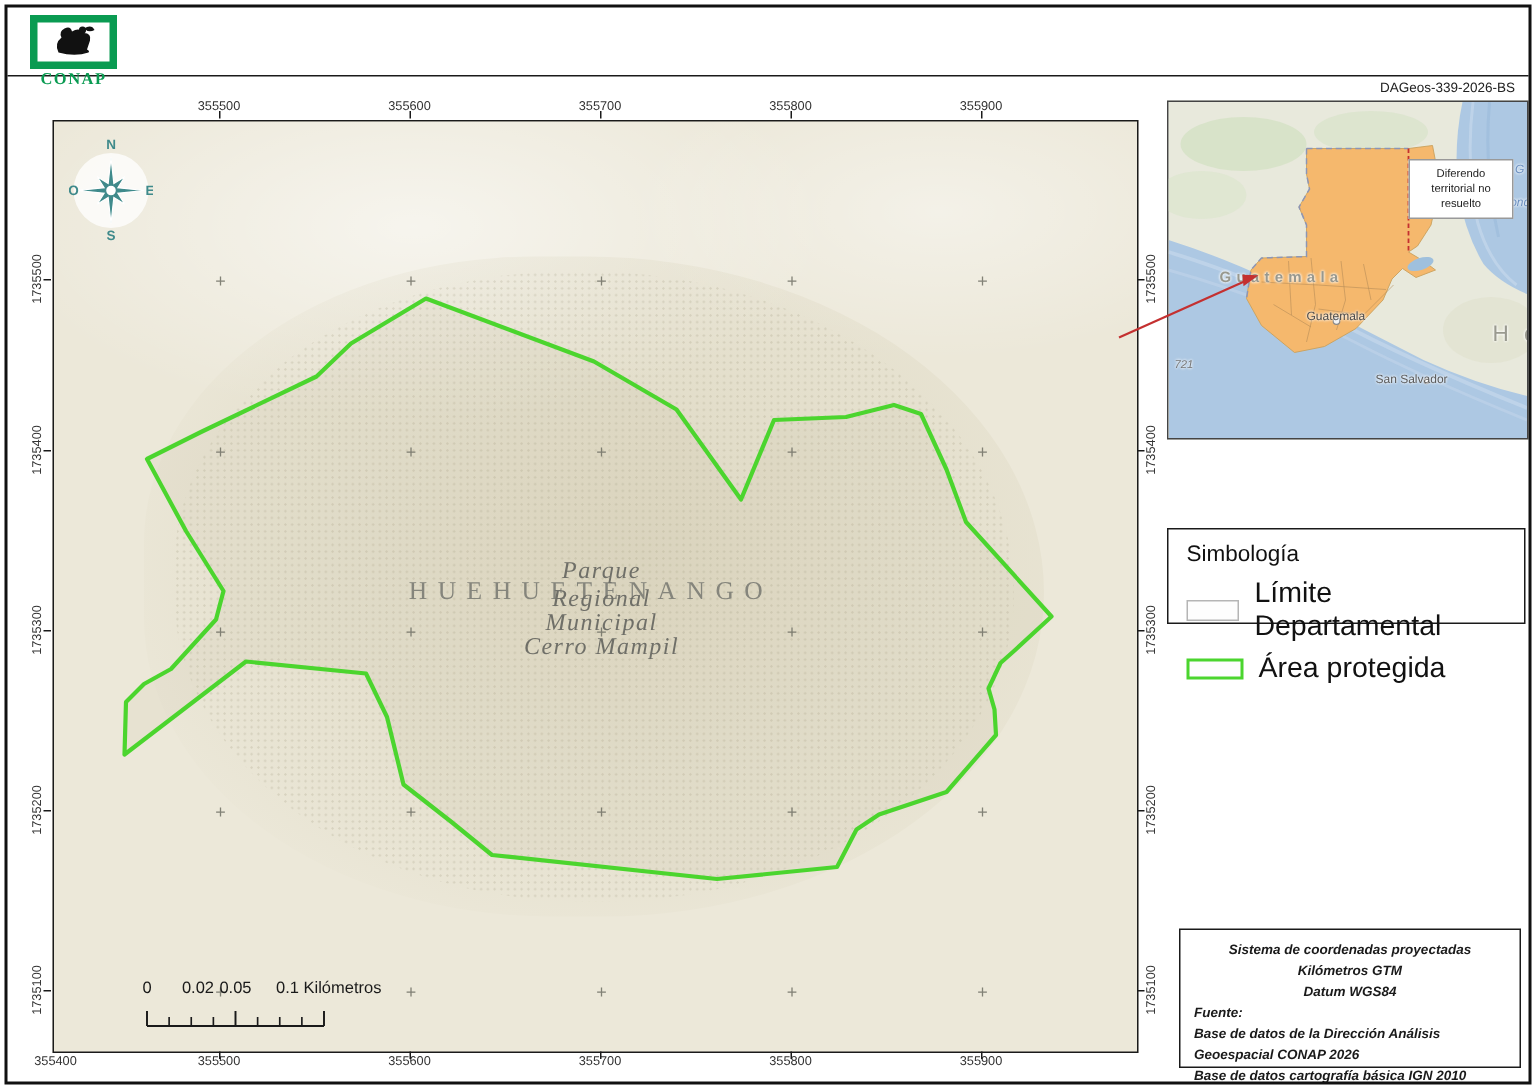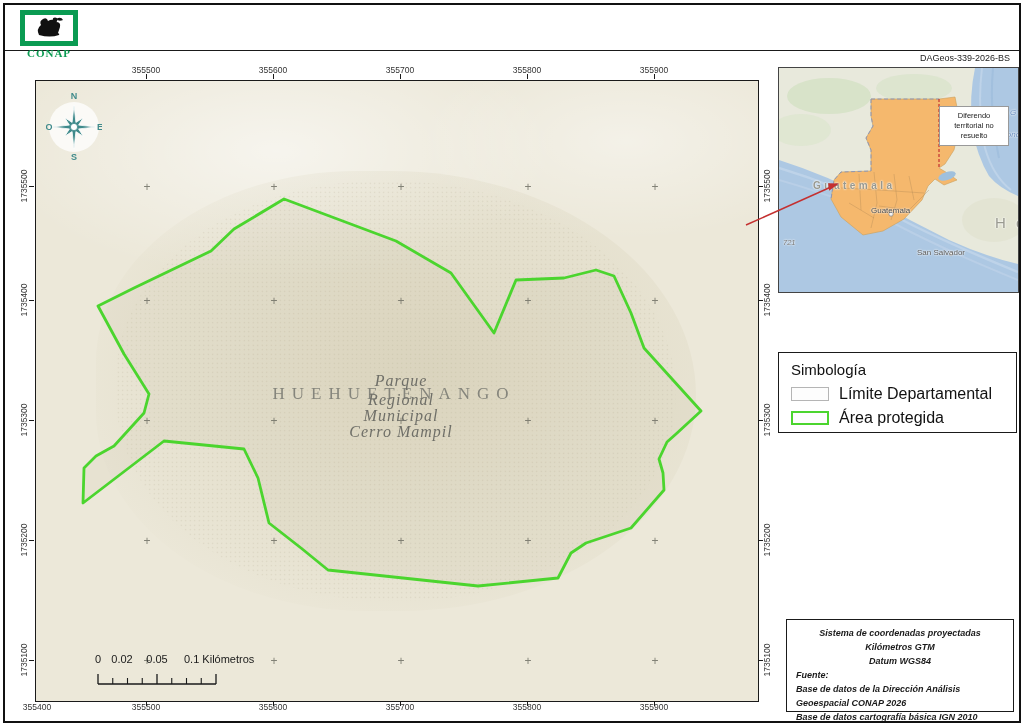--- a/index.html
+++ b/index.html
@@ -40,28 +40,28 @@
   
   .scalebar{position:absolute;left:20px;top:568px;width:250px;height:46px;}
   .sb-label{position:absolute;top:4px;font-size:11px;color:#1a1a1a;transform:translateX(-50%);}
   .sb-end{position:absolute;left:128px;top:4px;font-size:11px;color:#1a1a1a;white-space:nowrap;}
   
   .inset{position:absolute;left:778px;top:67px;width:239px;height:224px;border:1.2px solid #444;
          overflow:hidden;background:#e8e9dc;}
   .inset-label{position:absolute;white-space:nowrap;text-shadow:0 0 2px #fff,0 0 2px #fff;}
   .note-box{position:absolute;left:160px;top:38px;width:64px;background:#fff;border:.8px solid #999;
             padding:4px 2px;text-align:center;font-size:7.5px;color:#222;line-height:1.35;}
-  .legend{position:absolute;left:778px;top:352px;width:239px;height:81px;border:1.6px solid #1a1a1a;background:#fff;
+  .legend{position:absolute;left:778px;top:352px;width:239px;height:64px;border:1.6px solid #1a1a1a;background:#fff;
           padding:8px 12px;box-sizing:border-box;}
   .legend-title{font-size:15px;color:#111;margin-bottom:7px;}
   .legend-row{display:flex;align-items:center;margin-bottom:6px;}
   .swatch{width:38px;height:14px;margin-right:10px;background:#fdfdfd;box-sizing:border-box;}
   .swatch-gray{border:1.2px solid #b5b5b5;}
   .swatch-green{border:2.6px solid #4bd52e;}
-  .legend-label{font-size:16px;color:#111;}
+  .legend-label{font-size:19px;color:#111;}
   .credits{position:absolute;left:786px;top:619px;width:228px;height:93px;border:1.4px solid #1a1a1a;background:#fff;
            box-sizing:border-box;padding:7px 9px;font-size:9px;font-weight:bold;font-style:italic;color:#1a1a1a;line-height:1.55;}
   .credits .c{text-align:center;}
   .overlay{position:absolute;left:0;top:0;pointer-events:none;}
   .compass{position:absolute;left:10px;top:8px;width:56px;height:72px;}
 </style>
 </head>
 <body>
 
 <div id="screen">
@@ -130,21 +130,21 @@
         <circle cx="28" cy="38" r="3.6" fill="#ffffff" stroke="#3f8a8b" stroke-width="0.8"></circle>
         <text x="28" y="10" text-anchor="middle" font-size="9" font-weight="bold" fill="#3f8a8b" id="cmp-n">N</text>
         <text x="54" y="41" text-anchor="middle" font-size="9" font-weight="bold" fill="#3f8a8b" id="cmp-e">E</text>
         <text x="28" y="71" text-anchor="middle" font-size="9" font-weight="bold" fill="#3f8a8b" id="cmp-s">S</text>
         <text x="3" y="41" text-anchor="middle" font-size="9" font-weight="bold" fill="#3f8a8b" id="cmp-o">O</text>
       </svg>
     </div>
 
     <div class="scalebar">
       <span class="sb-label" style="left:42px;">0</span>
-      <span class="sb-label" style="left:66px;">0.02</span>
+      <span class="sb-label" style="left:76px;">0.02</span>
       <span class="sb-label" style="left:101px;">0.05</span>
       <span class="sb-end">0.1 Kilómetros</span>
       <svg width="180" height="16" viewBox="0 0 180 16" style="position:absolute;left:15px;top:22px;">
         <line x1="27" y1="13" x2="145" y2="13" stroke="#1a1a1a" stroke-width="1.3"></line>
         <line x1="27" y1="3" x2="27" y2="13" stroke="#1a1a1a" stroke-width="1.3"></line>
         <line x1="41.75" y1="7" x2="41.75" y2="13" stroke="#1a1a1a" stroke-width="1.1"></line>
         <line x1="56.5" y1="7" x2="56.5" y2="13" stroke="#1a1a1a" stroke-width="1.1"></line>
         <line x1="71.25" y1="7" x2="71.25" y2="13" stroke="#1a1a1a" stroke-width="1.1"></line>
         <line x1="86" y1="3" x2="86" y2="13" stroke="#1a1a1a" stroke-width="1.3"></line>
         <line x1="100.75" y1="7" x2="100.75" y2="13" stroke="#1a1a1a" stroke-width="1.1"></line>

